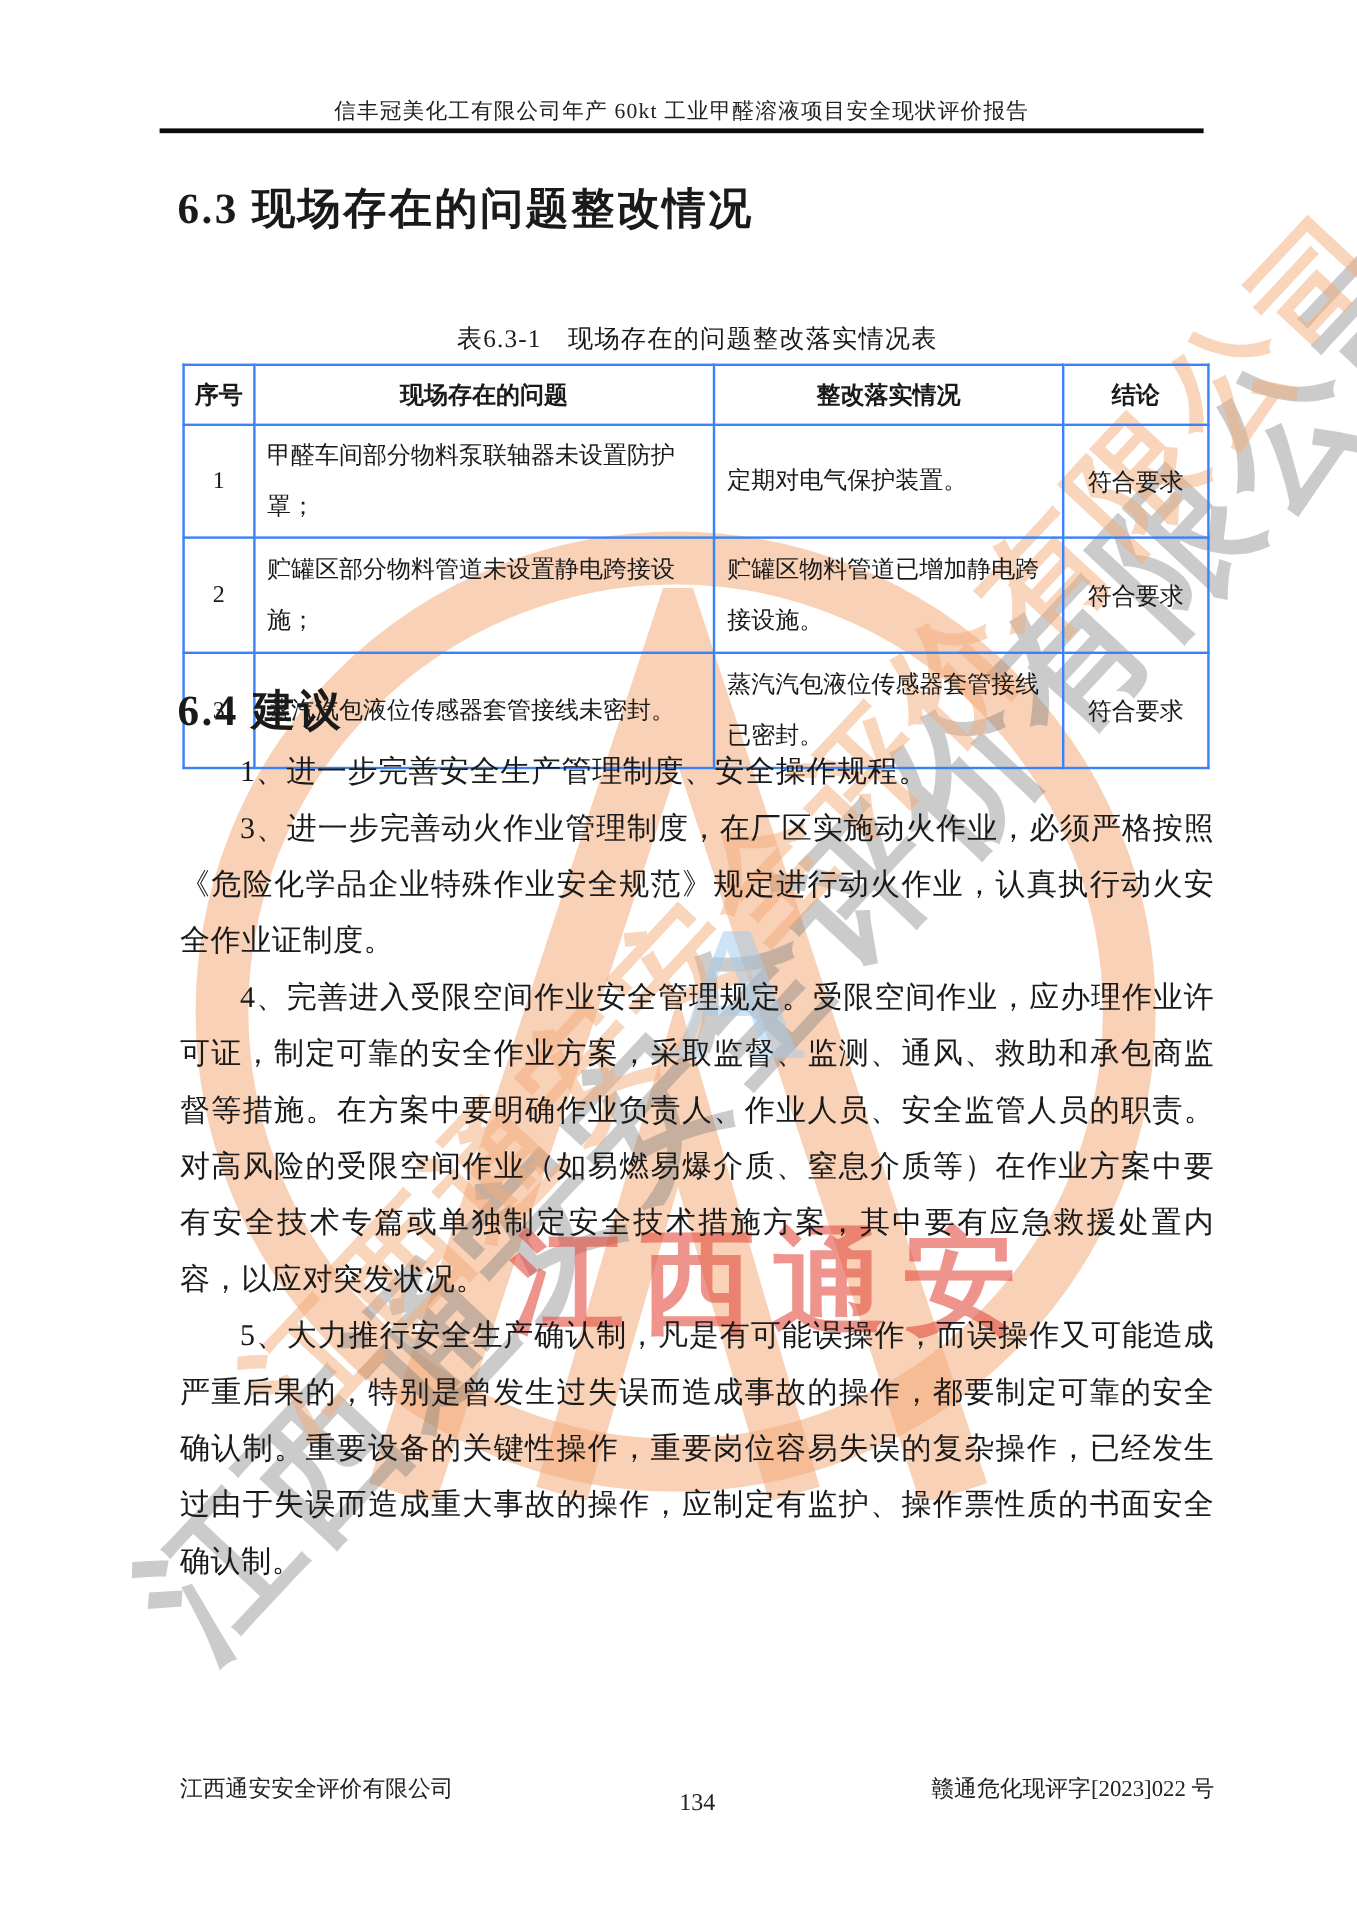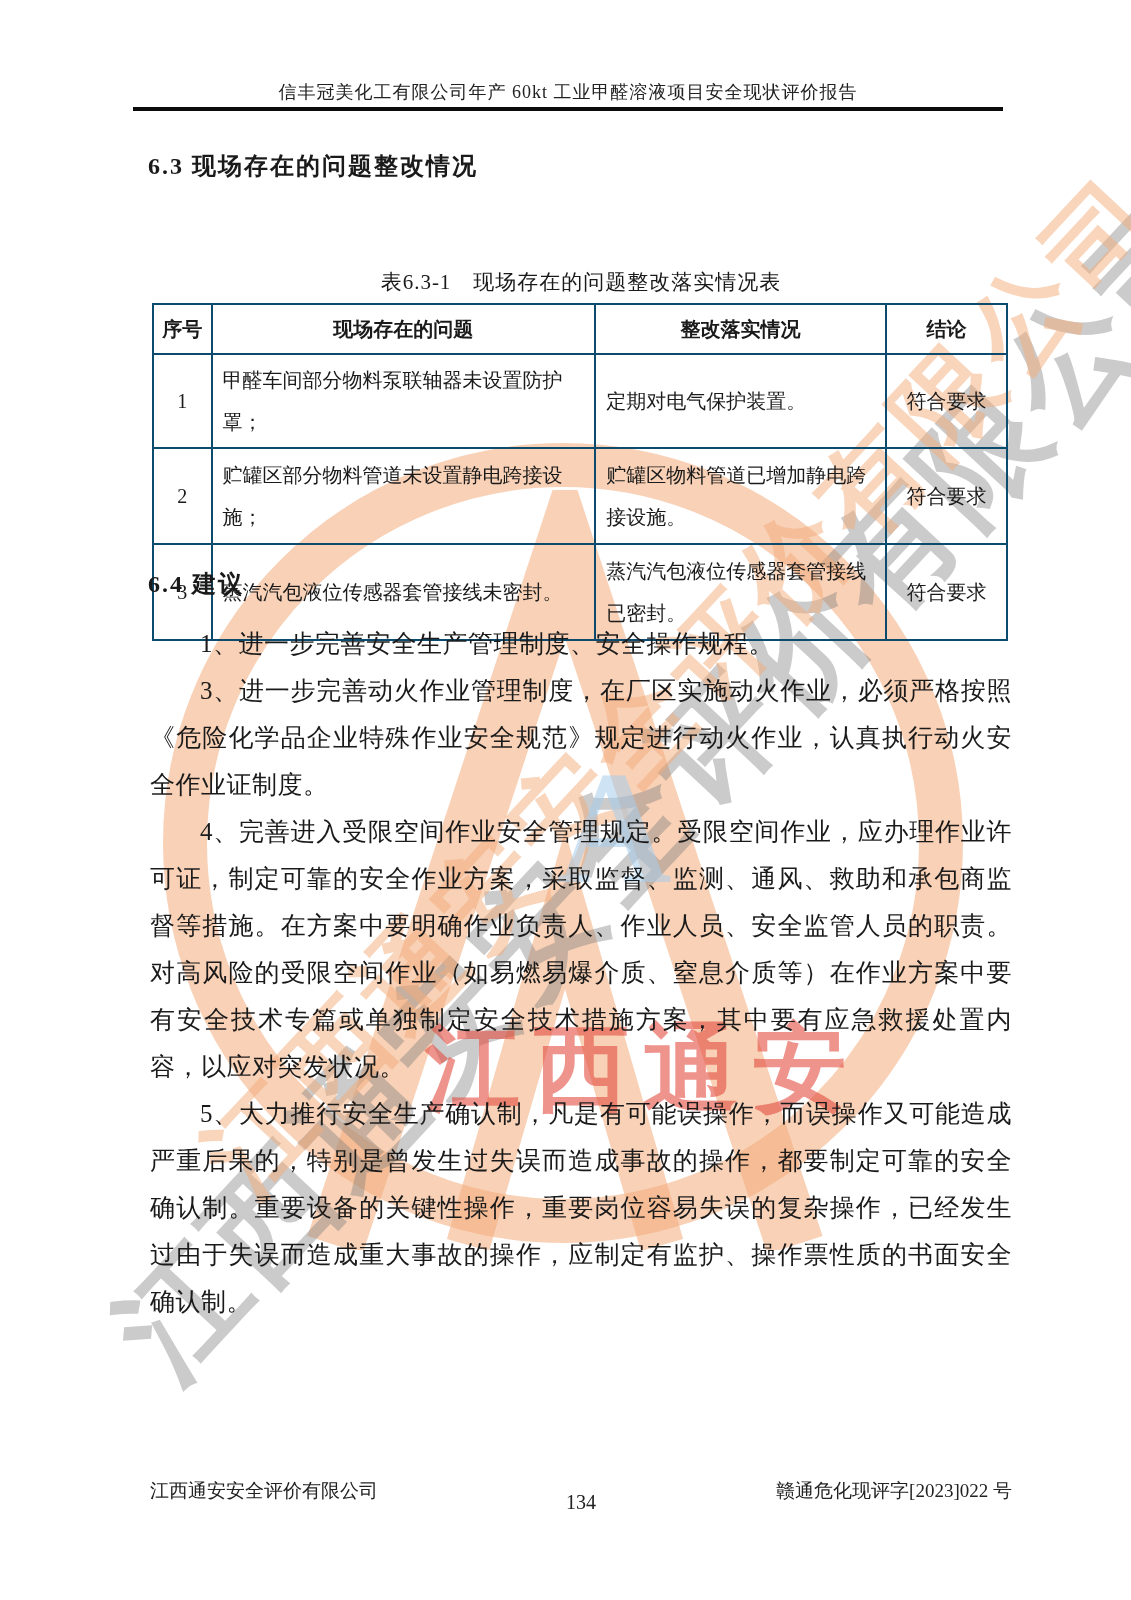--- a/index.html
+++ b/index.html
@@ -36,37 +36,37 @@
     position:absolute;left:556px;top:748px;font-size:160px;font-weight:bold;
     color:rgba(166,205,236,0.55);line-height:1;
   }
   
   .content{position:absolute;inset:0;z-index:1;padding-left:20px;}
   .hdr-title{
     position:absolute;top:80px;left:133px;width:870px;text-align:center;
     font-size:18px;letter-spacing:1px;color:#222;
   }
   .hdr-rule{position:absolute;top:107px;left:133px;width:870px;height:4px;background:#0b0b0b;}
-  .h-sec{position:absolute;left:148px;font-size:24px;font-weight:bold;letter-spacing:2px;}
+  .h-sec{position:absolute;left:148px;font-size:36px;font-weight:bold;letter-spacing:2px;}
   .h63{top:150px;}
   .h64{top:568px;}
   .intro{
     position:absolute;top:218px;left:150px;width:862px;margin:0;
     font-size:25px;text-indent:2em;letter-spacing:1px;
   }
   .tbl-caption{
     position:absolute;top:268px;left:150px;width:862px;margin:0;text-align:center;
     font-size:21px;font-weight:normal;letter-spacing:1px;
   }
   table.tbl{
     position:absolute;top:303px;left:152px;width:856px;
     border-collapse:collapse;table-layout:fixed;background:transparent;
   }
   .tbl th,.tbl td{
-    border:2px solid #0c4a6e;font-size:20px;padding:4px 10px;
+    border:2px solid #3b82f6;font-size:20px;padding:4px 10px;
     background:transparent;vertical-align:middle;
   }
   .tbl th{font-weight:bold;text-align:center;height:40px;padding:4px 2px;}
   .col-seq{width:58px;}
   .col-problem{width:380px;}
   .col-action{width:288px;}
   .col-conclusion{width:120px;}
   .td-c{text-align:center;}
   .tbl .r1 td{height:56px;margin-top:41px;}
   .tbl .r2 td,.tbl .r3 td{height:86px;}

